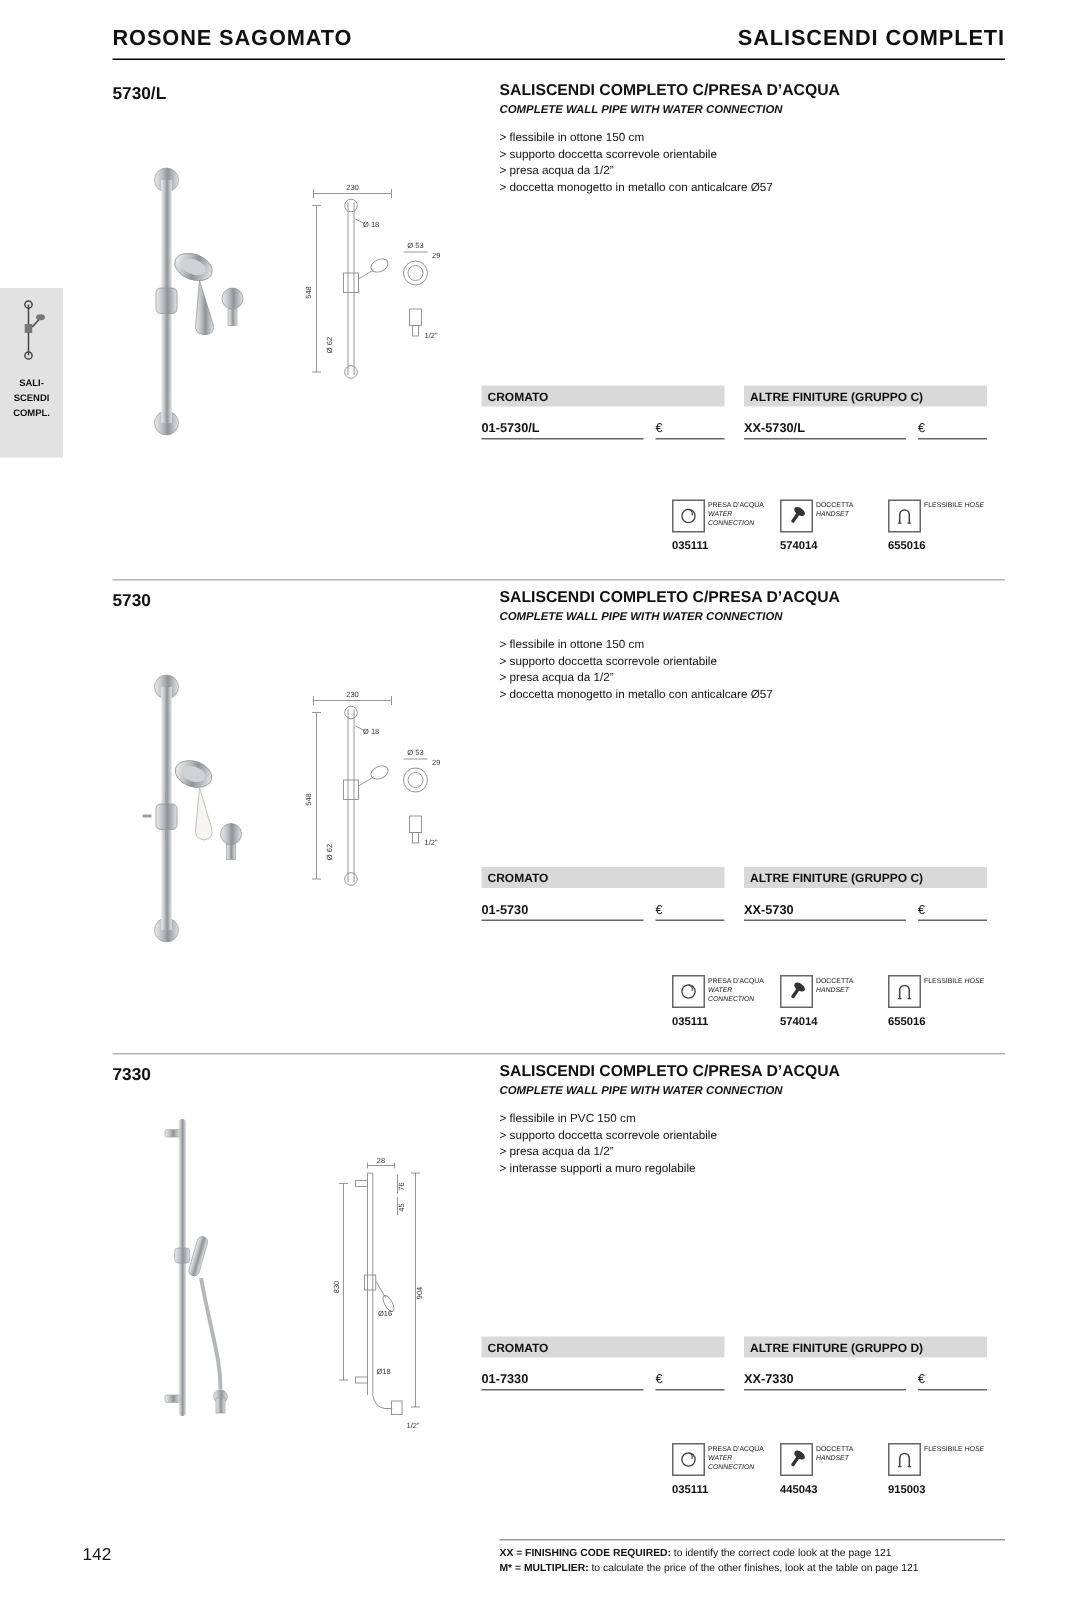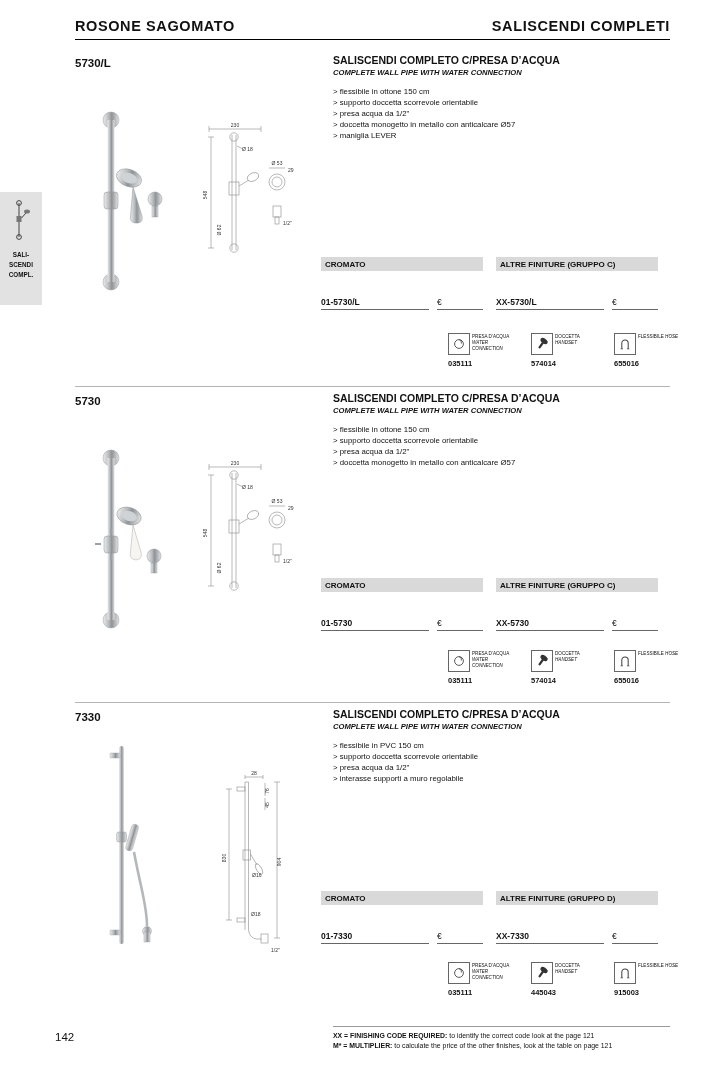--- a/index.html
+++ b/index.html
@@ -25,25 +25,25 @@
   .rcol{position:absolute;left:258px;top:2px;width:337px}
   .rtitle{font-size:10.5px;font-weight:bold}
   .rsub{font-size:7.6px;font-weight:bold;font-style:italic;margin-top:2px}
   .features{margin-top:9px}
   .feature{font-size:7.8px;line-height:11px;width:268px;padding-left:8px;text-indent:-8px}
   
   .price{position:absolute;left:246px;width:337px;display:flex;justify-content:space-between}
   .s1 .price{top:205px}.s2 .price{top:188px}.s3 .price{top:185px}
   .pcol{width:162px}
   .phead{background:#d9d9d9;font-size:8px;font-weight:bold;padding:3px 4px 2px;white-space:nowrap}
-  .prow{display:flex;align-items:flex-end;margin-top:26px;font-size:8.5px}
+  .prow{display:flex;align-items:flex-end;margin-top:9px;font-size:8.5px}
   .pcode{flex:1;font-weight:bold;border-bottom:.8px solid #666;padding-bottom:2px}
   .pcur{width:46px;margin-left:8px;border-bottom:.8px solid #666;padding-bottom:2px}
   
-  .components{position:absolute;left:373px;display:flex;gap:11px}
+  .components{position:absolute;left:373px;display:flex;gap:0}
   .s1 .components{top:281px}.s2 .components{top:260px}.s3 .components{top:256px}
   .comp{width:72px}
   .comp-top{display:flex}
   .iconbox{width:20px;height:20px;border:1px solid #666;display:flex;align-items:center;justify-content:center;flex:none;background:#fff}
   .comp-label{margin-left:2px;font-size:4.6px;line-height:1.3;width:42px;padding-top:1px}
   .comp-en{font-style:italic}
   .comp-code{font-size:7.5px;font-weight:bold;margin-top:4px}
   
   .side-tab{position:absolute;left:0;top:192px;width:42px;height:113px;background:#e2e2e2;
             display:flex;flex-direction:column;align-items:center;padding-top:7px;box-sizing:border-box}
@@ -143,21 +143,20 @@
   </span>
 
   <div class="rcol">
     <div class="rtitle">SALISCENDI COMPLETO C/PRESA D’ACQUA</div>
     <div class="rsub">COMPLETE WALL PIPE WITH WATER CONNECTION</div>
     <div class="features">
       <div class="feature">&gt; flessibile in ottone 150 cm</div>
       <div class="feature">&gt; supporto doccetta scorrevole orientabile</div>
       <div class="feature">&gt; presa acqua da 1/2”</div>
       <div class="feature">&gt; doccetta monogetto in metallo con anticalcare Ø57</div>
-      <div class="feature">&gt; maniglia LEVER</div>
     </div>
   </div>
 
   <div class="price">
     <div class="pcol">
       <div class="phead">CROMATO</div>
       <div class="prow">
         <span class="pcode">01-5730/L</span>
         <span class="pcur">€</span>
       </div>

